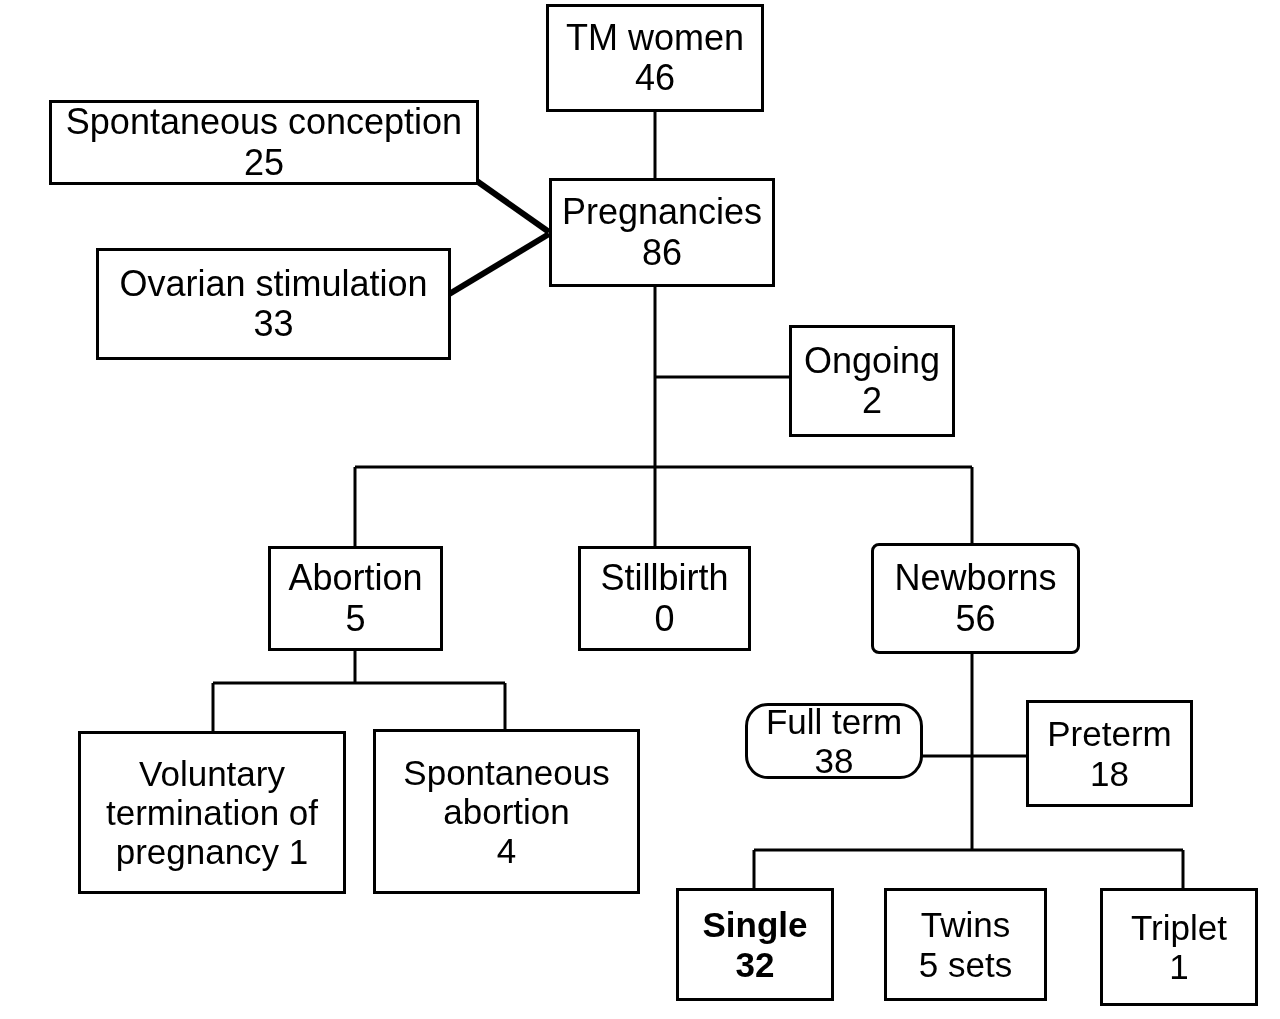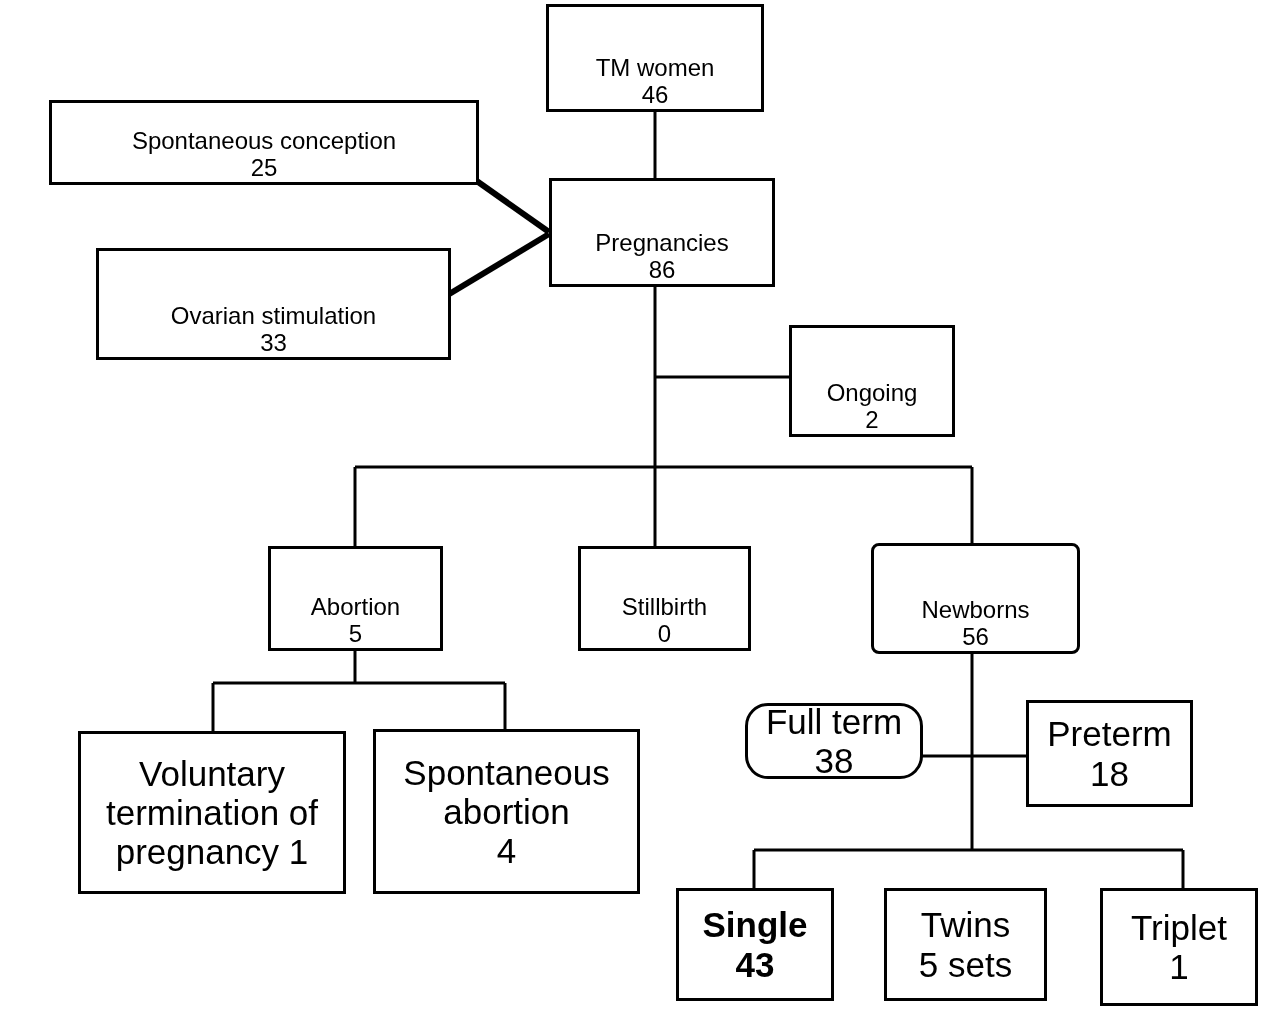--- a/index.html
+++ b/index.html
@@ -37,21 +37,21 @@
     text-align: center;
     line-height: 1.12;
     z-index: 2;
   }
   .node .label,
   .node .value {
     display: block;
     white-space: pre-line;
   }
   .f35 { font-size: 35px; }
-  .f36 { font-size: 24px; justify-content: flex-end; }
+  .f36 { font-size: 36px; }
 </style>
 </head>
 <body>
 
 <div id="canvas">
 
   <svg id="lines" viewBox="0 0 1280 1019" xmlns="http://www.w3.org/2000/svg">
 
     <line x1="655" y1="112" x2="655" y2="178" stroke="#000" stroke-width="3"></line>
 
@@ -138,21 +138,21 @@
     <span class="value">38</span>
   </div>
 
   <div class="node f35" style="left:1026px; top:700px; width:167px; height:107px;">
     <span class="label">Preterm</span>
     <span class="value">18</span>
   </div>
 
   <div class="node f35" style="left:676px; top:888px; width:158px; height:113px;font-weight:bold;">
     <span class="label">Single</span>
-    <span class="value">43</span>
+    <span class="value">32</span>
   </div>
 
   <div class="node f35" style="left:884px; top:888px; width:163px; height:113px;">
     <span class="label">Twins</span>
     <span class="value">5 sets</span>
   </div>
 
   <div class="node f35" style="left:1100px; top:888px; width:158px; height:118px;">
     <span class="label">Triplet</span>
     <span class="value">1</span>

